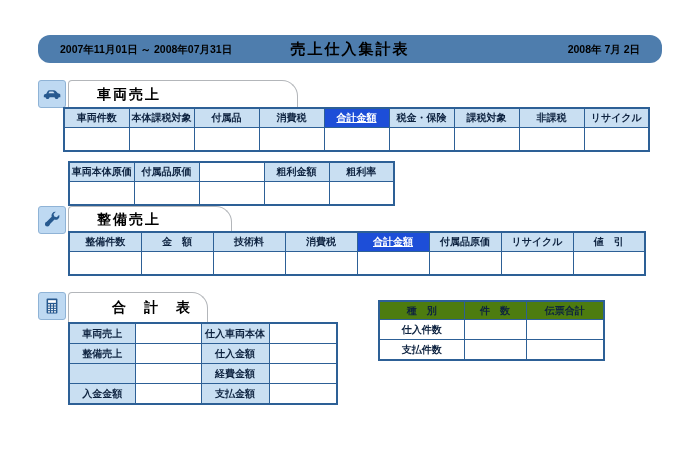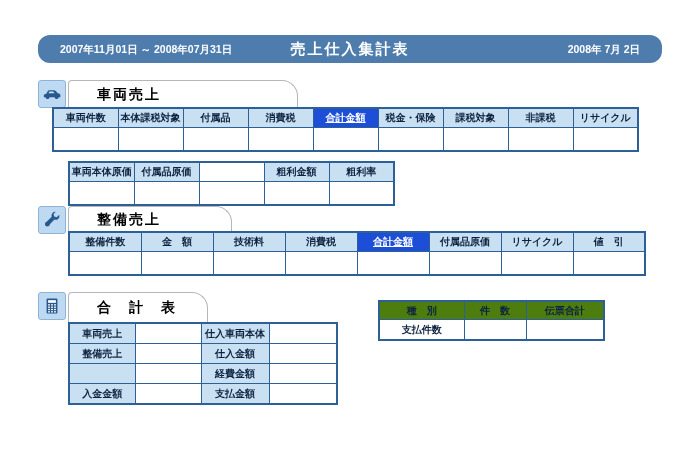--- a/index.html
+++ b/index.html
@@ -3,21 +3,21 @@
 <meta charset="utf-8">
 <style>
   html,body{margin:0;padding:0;}
   #page{
     position:relative;width:700px;height:460px;background:#ffffff;
     font-family:"Liberation Sans",sans-serif;overflow:hidden;
   }
   
   #topbar{
     position:absolute;left:38px;top:35px;width:624px;height:28px;
-    background:#4e7dad;border-radius:12px;color:#ffffff;
+    background:#4e7dad;border-radius:12px;color:#000000;
   }
   #topbar .daterange{
     position:absolute;left:22px;top:0;height:28px;line-height:28px;
     font-size:10.5px;font-weight:bold;
   }
   #topbar .printdate{
     position:absolute;right:22px;top:0;height:28px;line-height:28px;
     font-size:10.5px;font-weight:bold;
   }
   #topbar .barttl{
@@ -53,31 +53,31 @@
   tr.g  td{height:17px;}
   tr.b  td{height:22px;}
   tr.r  td{height:19px;}
   td.hdr  {background:#c9dff2;}
   td.dark {background:#1d4ed8;color:#ffffff;text-decoration:underline;}
   td.blank{background:#ffffff;}
   td.val  {background:#ffffff;}
   td.ghdr {background:#4d7c0f;color:#0e2340;}
   td.rlabel{background:#ffffff;}
   
-  #table1a{left:52px;top:107px;}
+  #table1a{left:63px;top:107px;}
   #table1b{left:68px;top:154px;margin-top:7px;}
   #table2 {left:68px;top:231px;}
   #totalsLeft {left:68px;top:322px;}
   #totalsRight{left:378px;top:300px;}
   #tab1{left:68px;top:80px; width:230px;height:27px;}
   #tab2{left:68px;top:206px;width:164px;height:25px;}
   #tab3{left:68px;top:292px;width:140px;height:30px;}
   #tab1 .ttl{line-height:26px;}
   #tab2 .ttl{line-height:24px;}
-  #tab3 .ttl{line-height:29px;}
+  #tab3 .ttl{line-height:29px;text-align:center;}
   #tile1{left:38px;top:80px;}
   #tile2{left:38px;top:206px;}
   #tile3{left:38px;top:292px;}
 </style>
 </head>
 <body>
 
 <div id="page">
 
   <div id="topbar">
@@ -267,20 +267,25 @@
         <col width="62">
         <col width="78">
       </colgroup>
     <tbody>
       <tr id="tr-head" class="g">
           <td class="ghdr">種　別</td>
           <td class="ghdr">件　数</td>
           <td class="ghdr">伝票合計</td>
         </tr>
         <tr class="r">
+          <td class="rlabel">仕入件数</td>
+          <td class="val"></td>
+          <td class="val"></td>
+        </tr>
+        <tr class="r">
           <td class="rlabel">支払件数</td>
           <td class="val"></td>
           <td class="val"></td>
         </tr>
       </tbody>
   </table>
 
 </div>
 
 </body></html>

